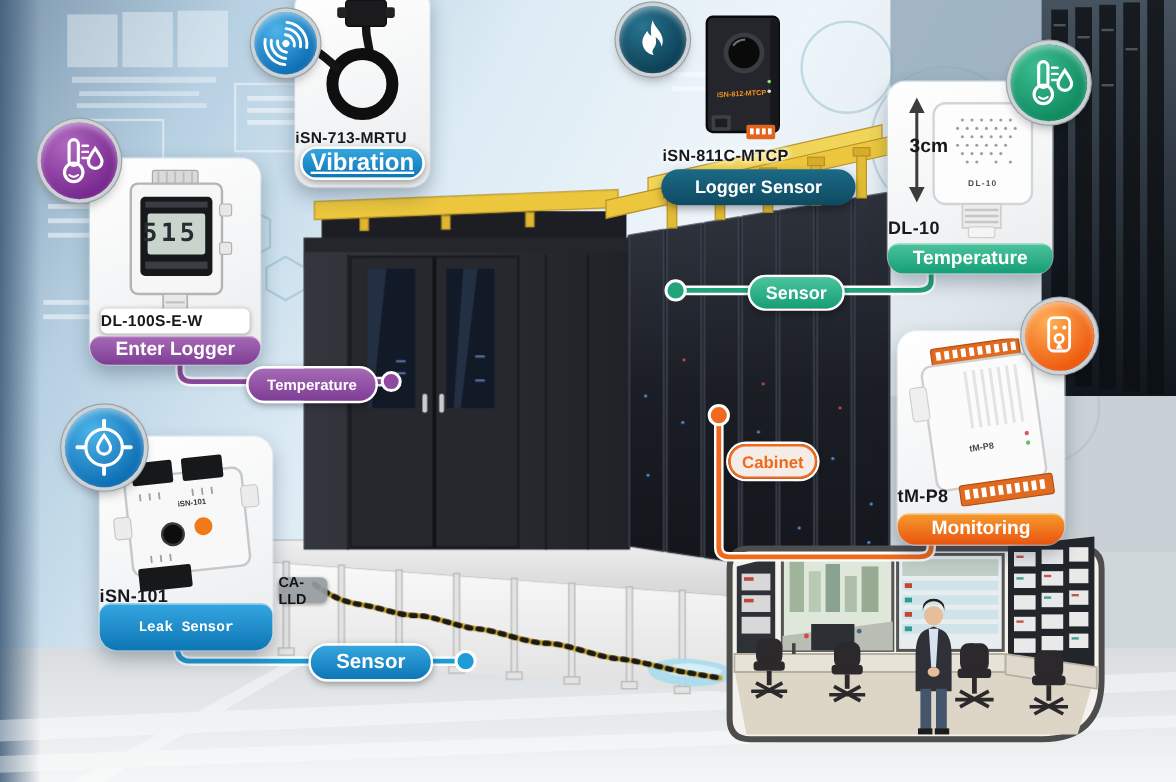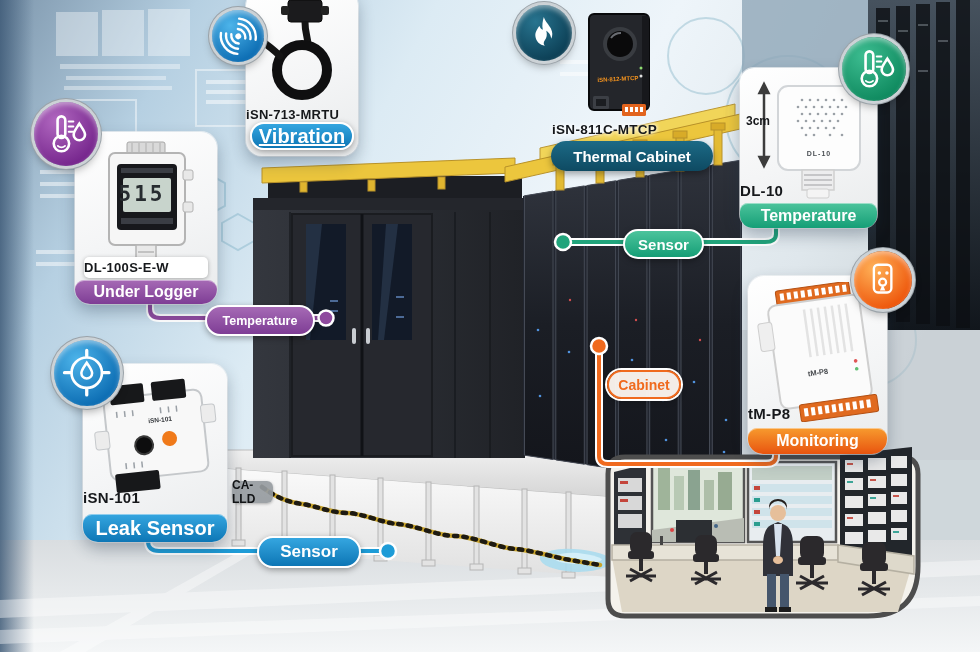--- a/index.html
+++ b/index.html
@@ -500,21 +500,21 @@
     <rect x="38" y="92" width="24" height="12" rx="1.5" fill="#e2641e"></rect>
     <g fill="#fff">
           <rect x="41" y="95" width="3" height="5"></rect>
           <rect x="46" y="95" width="3" height="5"></rect>
           <rect x="51" y="95" width="3" height="5"></rect>
           <rect x="56" y="95" width="3" height="5"></rect>
         </g>
   </svg>
   <div class="tinylabel" style="left:588px;top:76px;width:60px;font-size:6px;color:#f6941e;transform:rotate(-3deg);">iSN-812-MTCP</div>
   <div class="model" style="position:absolute;left:552px;top:122px;width:170px;font-size:13.5px;text-shadow:0 0 4px #fff,0 0 4px #fff;">iSN-811C-MTCP</div>
-  <div class="pill grad-teal" style="left:551px;top:141px;width:162px;height:30px;font-size:15px;border:none;box-shadow:0 3px 7px rgba(0,0,0,.35);">Thermal Cabinet</div>
+  <div class="pill grad-teal" style="left:551px;top:141px;width:162px;height:30px;font-size:15px;border:none;box-shadow:0 3px 7px rgba(0,0,0,.35);">Logger Sensor</div>
 </div>
 <div class="badge b-teal" style="left:516px;top:5px;width:56px;height:56px;">
   <svg viewBox="0 0 44 44">
     <path d="M22,6 C23.5,11 27,13.5 29,17.5 C31,21.5 31,25 29.5,28 C28.8,23.5 26.5,21.5 24.5,20 C25.5,24 25,27 23,29.5 C21.5,31.5 21.5,33.5 23,35 C18,34.5 14,30.5 13.5,25.5 C13,21 15.5,18 17.5,15 C18.3,17 19.5,18.2 21,19 C20,14.5 20.8,10 22,6 Z" fill="#fff"></path>
   </svg>
 </div>
 
 <div class="card" style="left:740px;top:68px;width:137px;height:160px;border-radius:14px;">
   <svg class="abs" style="left:0;top:6px;" width="137" height="126" viewBox="0 0 137 126">
     <g stroke="#3c3c3c" stroke-width="2.5" fill="#3c3c3c">
@@ -561,21 +561,21 @@
     </g>
     <rect x="62" y="96" width="32" height="20" fill="#ededee" stroke="#cfcfcf" stroke-width="1.5"></rect>
     <g stroke="#c6c6c8" stroke-width="2">
           <line x1="64" y1="101" x2="92" y2="101"></line>
           <line x1="64" y1="106" x2="92" y2="106"></line>
           <line x1="64" y1="111" x2="92" y2="111"></line>
         </g>
     <rect x="67" y="115" width="22" height="9" rx="2" fill="#f4f4f4" stroke="#cfcfcf"></rect>
   </svg>
   <div class="tinylabel" style="left:38px;top:82px;width:82px;font-size:7px;color:#4a4f54;letter-spacing:1px;">DL-10</div>
-  <div class="tinylabel" style="left:3px;top:46px;width:30px;font-size:12px;color:#16181b;">3cm</div>
+  <div class="tinylabel" style="left:18px;top:46px;width:30px;font-size:16px;color:#16181b;">3cm</div>
   <div class="model" style="bottom:29px;font-size:15px;">DL-10</div>
   <div class="banner grad-green" style="height:25px;font-size:16px;border-radius:8px 8px 13px 13px;">Temperature</div>
 </div>
 <div class="badge b-green" style="left:842px;top:37px;width:64px;height:64px;">
   <svg viewBox="0 0 44 44" fill="none" stroke="#fff" stroke-linecap="round">
     <rect x="14.6" y="6.5" width="6.8" height="19" rx="3.4" stroke-width="2.3"></rect>
     <circle cx="18" cy="30.5" r="6.8" stroke-width="2.3"></circle>
     <path d="M14.8,32.5 a4.5,4.5 0 0 0 6.4,0" stroke-width="1.6"></path>
     <path d="M24.5,11 h4 M24.5,15.5 h4 M24.5,20 h4" stroke-width="1.8"></path>
     <path d="M33.8,13 c-2.6,4 -5,6.8 -5,9.6 a5,5 0 0 0 10,0 c0,-2.8 -2.4,-5.6 -5,-9.6 Z" stroke-width="2.3"></path>
@@ -602,21 +602,21 @@
     <rect x="61" y="105" width="20" height="31" fill="#e9e9e9" stroke="#b5b5b5" stroke-width="1.5"></rect>
     <g stroke="#c2c2c2" stroke-width="2">
           <line x1="63" y1="112" x2="79" y2="112"></line>
           <line x1="63" y1="118" x2="79" y2="118"></line>
           <line x1="63" y1="124" x2="79" y2="124"></line>
           <line x1="63" y1="130" x2="79" y2="130"></line>
         </g>
   </svg>
   <div class="lcd" style="left:42px;top:50px;width:50px;font-size:21px;text-align:center;">515</div>
   <div class="model" style="left:9px;right:9px;bottom:26px;height:21px;background:#fff;border-radius:5px;box-shadow:0 1px 4px rgba(0,0,0,.3);font-size:13px;line-height:21px;">DL-100S-E-W</div>
-  <div class="banner grad-purple" style="height:24px;font-size:16px;">Under Logger</div>
+  <div class="banner grad-purple" style="height:24px;font-size:16px;">Enter Logger</div>
 </div>
 <div class="badge b-purple" style="left:34px;top:102px;width:64px;height:64px;">
   <svg viewBox="0 0 44 44" fill="none" stroke="#fff" stroke-linecap="round">
     <rect x="14.6" y="6.5" width="6.8" height="19" rx="3.4" stroke-width="2.3"></rect>
     <circle cx="18" cy="30.5" r="6.8" stroke-width="2.3"></circle>
     <path d="M14.8,32.5 a4.5,4.5 0 0 0 6.4,0" stroke-width="1.6"></path>
     <path d="M24.5,11 h4 M24.5,15.5 h4 M24.5,20 h4" stroke-width="1.8"></path>
     <path d="M33.8,13 c-2.6,4 -5,6.8 -5,9.6 a5,5 0 0 0 10,0 c0,-2.8 -2.4,-5.6 -5,-9.6 Z" stroke-width="2.3"></path>
   </svg>
 </div>
@@ -642,21 +642,21 @@
       <circle cx="86" cy="66" r="7.5" fill="#f07a1a"></circle>
       <g stroke="#9aa0a6" stroke-width="1.5">
             <line x1="40" y1="86" x2="40" y2="92"></line>
             <line x1="48" y1="86" x2="48" y2="92"></line>
             <line x1="56" y1="86" x2="56" y2="92"></line>
           </g>
     </g>
   </svg>
   <div class="tinylabel" style="left:42px;top:52px;width:70px;font-size:6.5px;color:#33363a;transform:rotate(-6deg);">iSN-101</div>
   <div class="model" style="bottom:36px;font-size:15px;">iSN-101</div>
-  <div class="banner grad-blue" style="height:28px;font-size:20px;">Leak Sensor</div>
+  <div class="banner grad-blue" style="height:39px;font-size:12px;font-family:Liberation Mono, monospace;">Leak Sensor</div>
 </div>
 <div class="badge b-blue" style="left:54px;top:340px;width:66px;height:66px;">
   <svg viewBox="0 0 44 44" fill="none" stroke="#fff" stroke-linecap="round">
     <circle cx="22" cy="22" r="13" stroke-width="2.3"></circle>
     <path d="M22,3 v5 M22,36 v5 M3,22 h5 M36,22 h5" stroke-width="2.8"></path>
     <path d="M22,13.5 c-2.4,3.6 -4.6,6.2 -4.6,8.8 a4.6,4.6 0 0 0 9.2,0 c0,-2.6 -2.2,-5.2 -4.6,-8.8 Z" stroke-width="2.2"></path>
   </svg>
 </div>
 
 <div class="card" style="left:748px;top:276px;width:139px;height:178px;">

